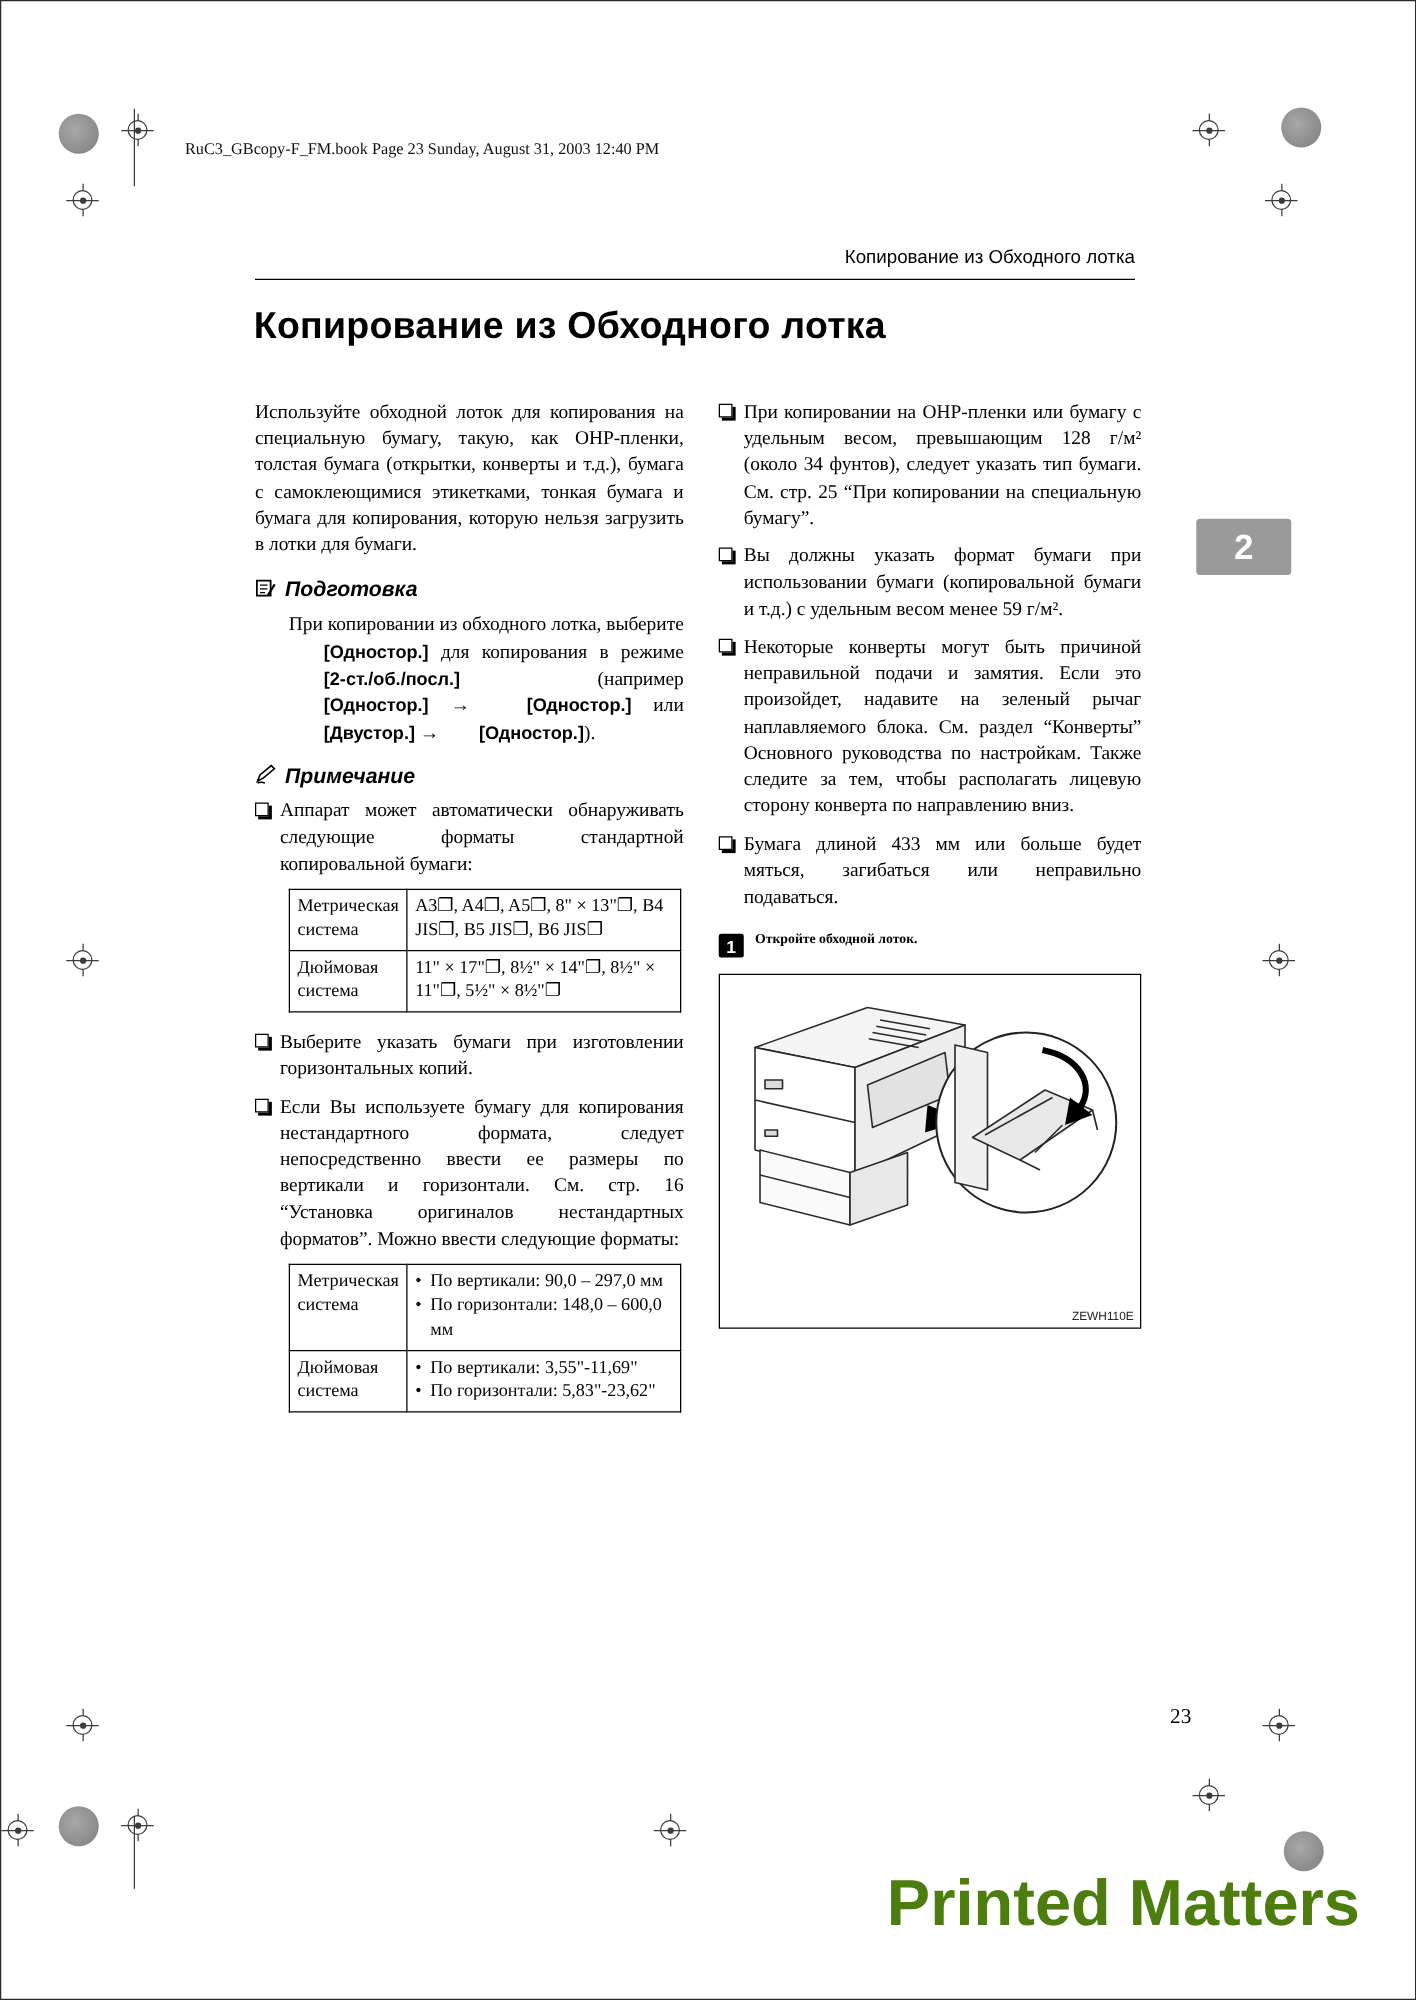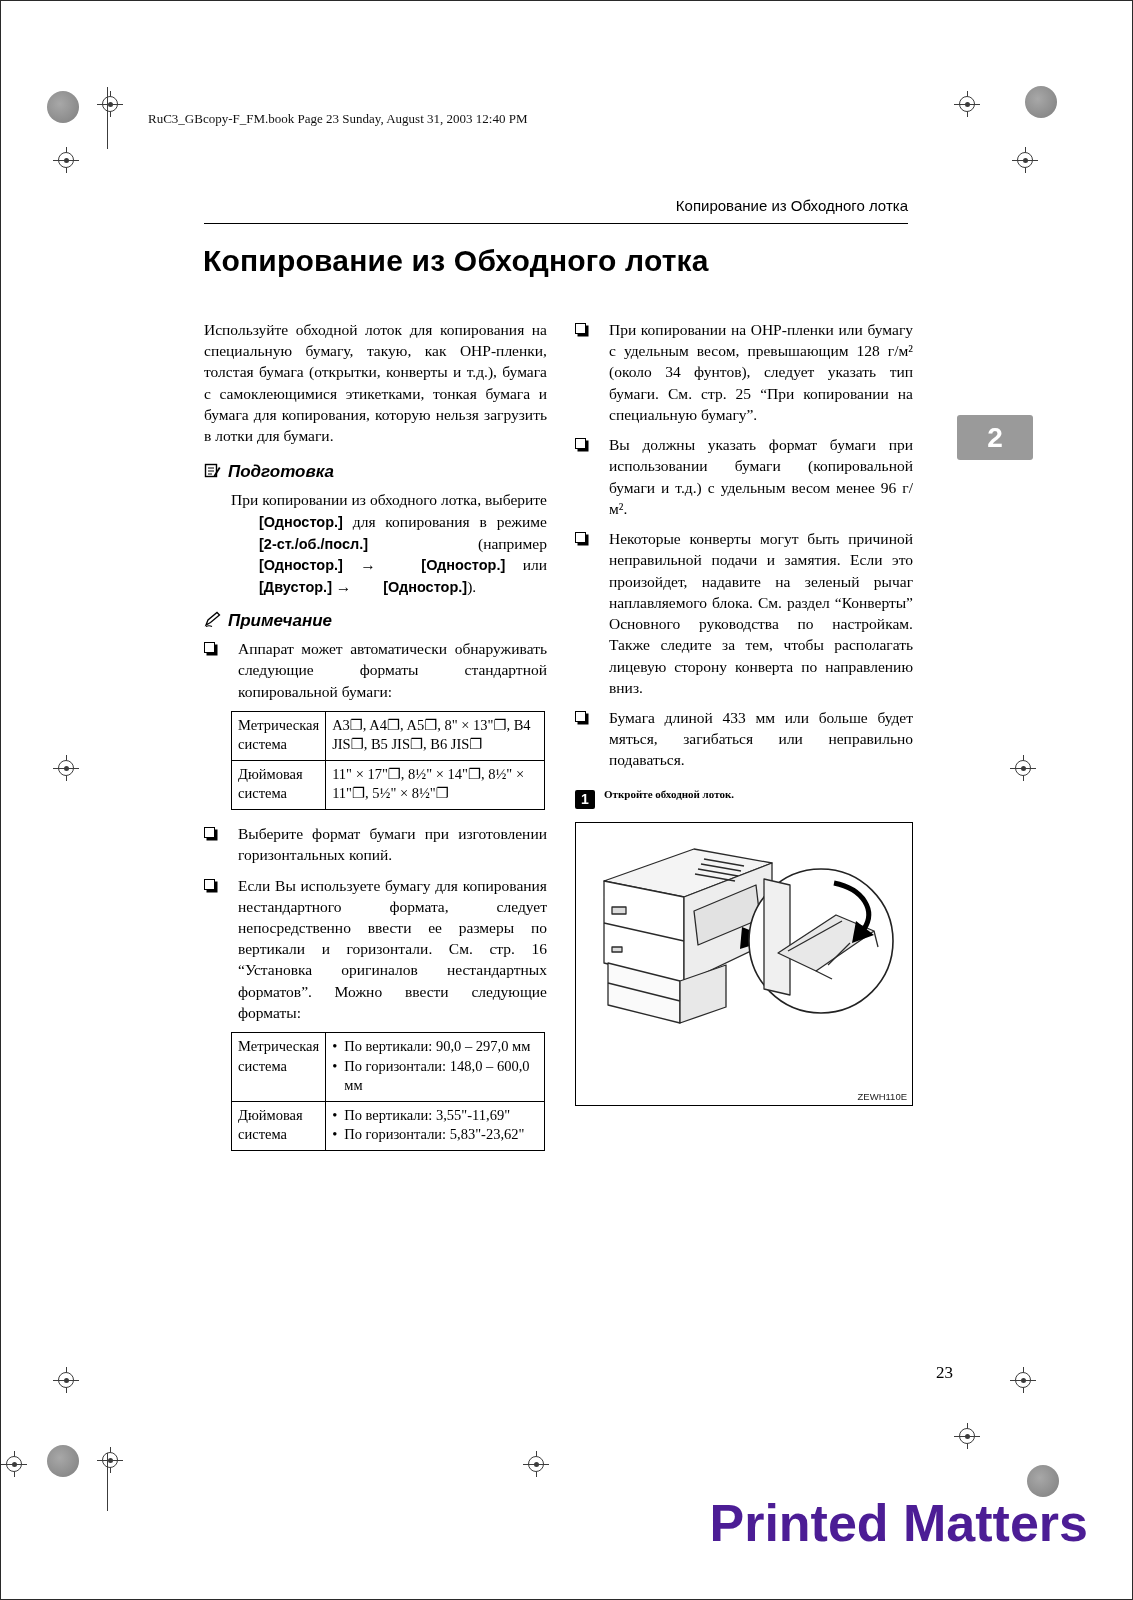--- a/index.html
+++ b/index.html
@@ -37,21 +37,21 @@
   .intro { margin-bottom:16px; }
   .indent { margin-left:27px; }
 
   .section-head { display:flex; gap:7px; margin:13px 0 7px; }
   .sec-label { font-family:"Liberation Sans", sans-serif; font-weight:bold; font-style:italic; font-size:17px; }
   .sec-icon { display:inline-flex; width:17px; height:17px; align-items:center; justify-content:center; }
   .sec-icon svg { display:block; }
 
   .key { font-family:"Liberation Sans", sans-serif; font-weight:bold; font-size:14.5px;padding-left:28px; }
 
-  .bullet { display:flex; gap:23px; margin-bottom:9px; }
+  .bullet { display:flex; gap:9px; margin-bottom:9px; }
   .bm-box { flex:0 0 11px; width:11px; height:11px; margin-top:4px; border:1.5px solid #000;
     box-shadow:2.5px 2.5px 0 #000; background:#fff; }
   .bt { flex:1; }
 
   .fmt-table { border-collapse:collapse; margin:3px 0 13px 27px; width:314px; font-size:14.5px; }
   .fmt-table td { border:1px solid #000; padding:4px 6px 5px; vertical-align:top; line-height:1.35; }
   .fmt-table .lbl { width:78px; }
   .cell-li { display:flex; gap:7px; }
   .cell-li .dot { flex:0 0 auto; }
 
@@ -60,21 +60,21 @@
     font-family:"Liberation Sans", sans-serif; font-weight:bold; font-size:14px;
     display:flex; align-items:center; justify-content:center; border-radius:2px; margin-top:2px; }
   .step-text { font-weight:bold; font-size:11px; }
 
   .figure { position:relative; margin-top:4px; width:338px; height:284px; border:1.5px solid #000; background:#fff; }
   .fig-label { position:absolute; right:5px; bottom:3px; font-family:"Liberation Sans", sans-serif;
     font-size:9.5px; color:#222; }
 
   .page-number { position:absolute; left:852px; top:1362px; width:100px; text-align:right; font-size:17px; }
   .watermark { position:absolute; right:44px; top:1492px; font-family:"Liberation Sans", sans-serif;
-    font-weight:bold; font-size:52px; color:#4c1d95; white-space:nowrap; }
+    font-weight:bold; font-size:52px; color:#4d7c0f; white-space:nowrap; }
 </style>
 </head>
 <body>
 
 <div class="page">
 
   <div class="gray-dot" style="left:46px;top:90px"></div>
   <div class="gray-dot" style="left:1024px;top:85px"></div>
   <div class="gray-dot" style="left:46px;top:1444px"></div>
   <div class="gray-dot" style="left:1026px;top:1464px"></div>
@@ -167,21 +167,21 @@
       </tr>
       <tr>
         <td class="lbl">Дюймовая система</td>
         <td class="val">11" × 17"❐, 8½" × 14"❐, 8½" × 11"❐, 5½" × 8½"❐</td>
       </tr>
     </tbody>
       </table>
 
     <div class="bullet">
       <span class="bm-box"></span>
-      <span class="bt para">Выберите формат бумаги при изготовлении горизонтальных копий.</span>
+      <span class="bt para">Выберите указать бумаги при изготовлении горизонтальных копий.</span>
     </div>
 
     <div class="bullet">
       <span class="bm-box"></span>
       <span class="bt para">Если Вы используете бумагу для копирования нестандартного формата, следует непосредственно ввести ее размеры по вертикали и горизонтали. См. стр. 16 “Установка оригиналов нестандартных форматов”. Можно ввести следующие форматы:</span>
     </div>
 
     <table class="fmt-table">
       <tbody>
           <tr>
@@ -215,21 +215,21 @@
   </div>
 
   <div class="col col-right">
 
     <div class="bullet">
       <span class="bm-box"></span>
       <span class="bt para">При копировании на OHP-пленки или бумагу с удельным весом, превышающим 128 г/м² (около 34 фунтов), следует указать тип бумаги. См. стр. 25 “При копировании на специальную бумагу”.</span>
     </div>
     <div class="bullet">
       <span class="bm-box"></span>
-      <span class="bt para">Вы должны указать формат бумаги при использовании бумаги (копировальной бумаги и т.д.) с удельным весом менее 96 г/м².</span>
+      <span class="bt para">Вы должны указать формат бумаги при использовании бумаги (копировальной бумаги и т.д.) с удельным весом менее 59 г/м².</span>
     </div>
     <div class="bullet">
       <span class="bm-box"></span>
       <span class="bt para">Некоторые конверты могут быть причиной неправильной подачи и замятия. Если это произойдет, надавите на зеленый рычаг наплавляемого блока. См. раздел “Конверты” Основного руководства по настройкам. Также следите за тем, чтобы располагать лицевую сторону конверта по направлению вниз.</span>
     </div>
     <div class="bullet">
       <span class="bm-box"></span>
       <span class="bt para">Бумага длиной 433 мм или больше будет мяться, загибаться или неправильно подаваться.</span>
     </div>
 

